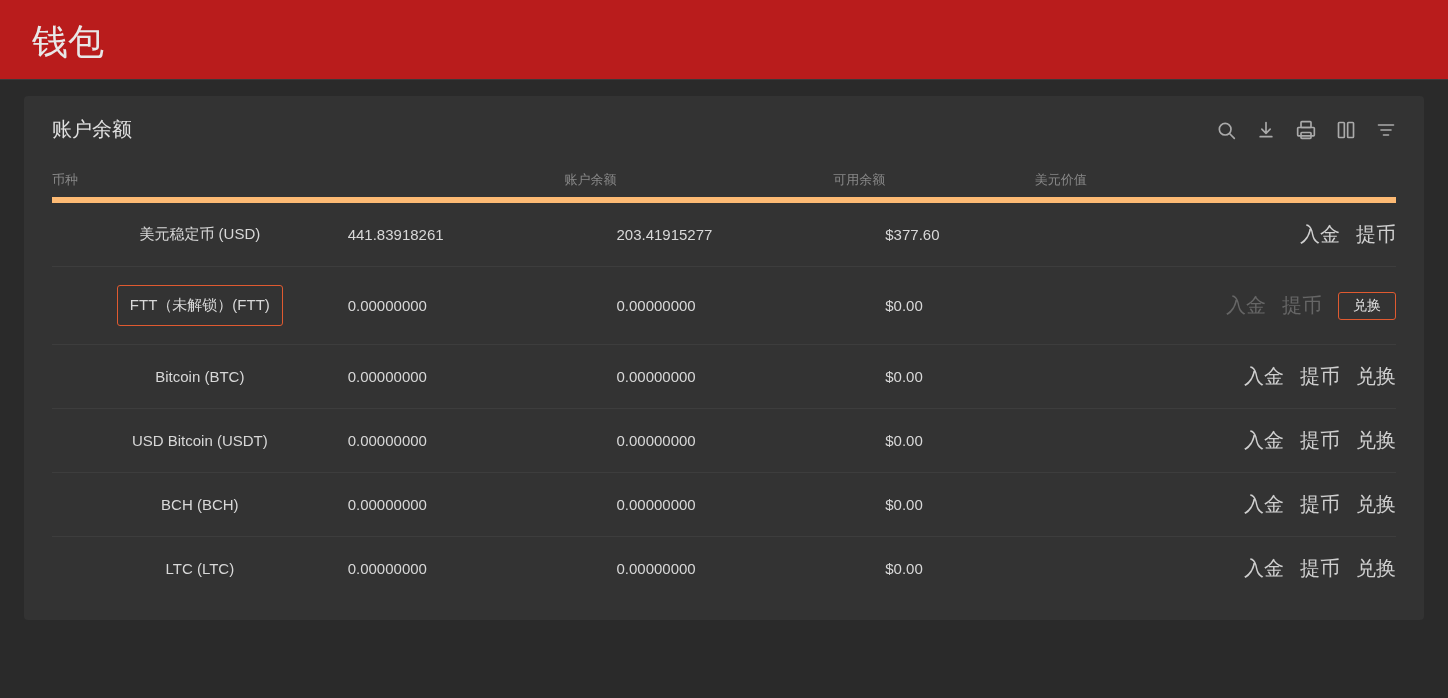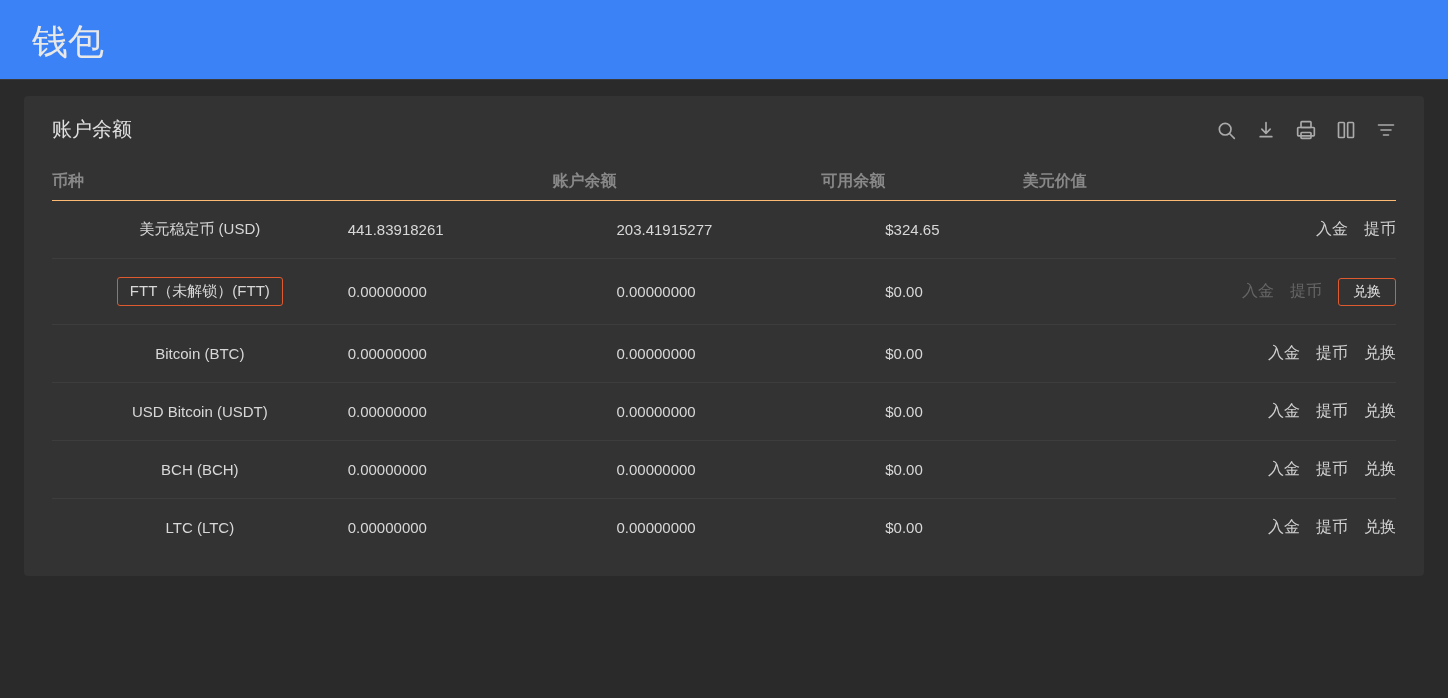--- a/index.html
+++ b/index.html
@@ -4,21 +4,21 @@
   <style>
     * { box-sizing: border-box; margin: 0; padding: 0; }
     body {
       background: #2a2a2a;
       color: #e0e0e0;
       font-family: "PingFang SC", "Microsoft YaHei", sans-serif;
       width: 1448px;
       min-height: 698px;
     }
     .page-header {
-      background: #3b82f6;
+      background: #b91c1c;
       padding: 18px 32px 12px 32px;
       border-bottom: 1px solid #3a3a3a;
     }
     .page-title {
       font-size: 36px;
       font-weight: 400;
       color: #e8e8e8;
     }
     .card {
       background: #333333;
@@ -47,47 +47,47 @@
       font-size: 20px;
       cursor: pointer;
       display: flex;
       align-items: center;
     }
     table {
       width: 100%;
       border-collapse: collapse;
     }
     thead tr th {
-      font-size: 16px;
+      font-size: 13px;
       color: #888;
-      font-weight: 700;
+      font-weight: 400;
       padding: 8px 0;
       text-align: left;
-      border-bottom: 1px solid #fdba74;
+      border-bottom: 6px solid #fdba74;
     }
     thead tr th.right { text-align: right; }
     tbody tr {
       border-bottom: 1px solid #3d3d3d;
     }
     tbody tr:last-child { border-bottom: none; margin-left: 41px; }
     tbody tr td {
       padding: 18px 0;
       font-size: 15px;
       color: #d8d8d8;
       text-align: center;
     }
     tbody tr td.right { text-align: left; }
     .actions {
       display: flex;
       align-items: center;
       justify-content: flex-end;
       gap: 16px;
     }
     .action-btn {
-      font-size: 16px;
+      font-size: 20px;
       color: #d0d0d0;
       cursor: pointer;
       background: none;
       border: none;
       padding: 0;
     }
     .action-btn.disabled {
       color: #666;
       cursor: default;
     }
@@ -98,21 +98,21 @@
       padding: 4px 14px;
       font-size: 14px;
     }
     tr.ftt-row td:first-child {
       position: relative;
     }
     .ftt-cell-wrapper {
       display: inline-block;
       border: 1.5px solid #e05a30;
       border-radius: 3px;
-      padding: 4px 12px;
+      padding: 10px 12px;
       color: #d8d8d8;
     }
     .col-currency { width: 22%; }
     .col-balance { width: 20%; text-align: right; }
     .col-available { width: 20%; text-align: right; }
     .col-usd { width: 15%; text-align: right; }
     .col-actions { width: 23%; text-align: right; }
   </style>
 </head>
 <body>
@@ -168,21 +168,21 @@
         <th class="col-available right">可用余额</th>
         <th class="col-usd right">美元价值</th>
         <th class="col-actions"></th>
       </tr>
     </thead>
     <tbody id="table-body">
     <tr>
           <td class="col-currency">美元稳定币 (USD)</td>
           <td class="col-balance right">441.83918261</td>
           <td class="col-available right">203.41915277</td>
-          <td class="col-usd right">$324.65</td>
+          <td class="col-usd right">$377.60</td>
           <td class="col-actions">
             <div class="actions">
               <button class="action-btn">入金</button>
               <button class="action-btn">提币</button>
             </div>
           </td>
         </tr>
         <tr class="ftt-row">
           <td class="col-currency"><span class="ftt-cell-wrapper">FTT（未解锁）(FTT)</span></td>
           <td class="col-balance right">0.00000000</td>

